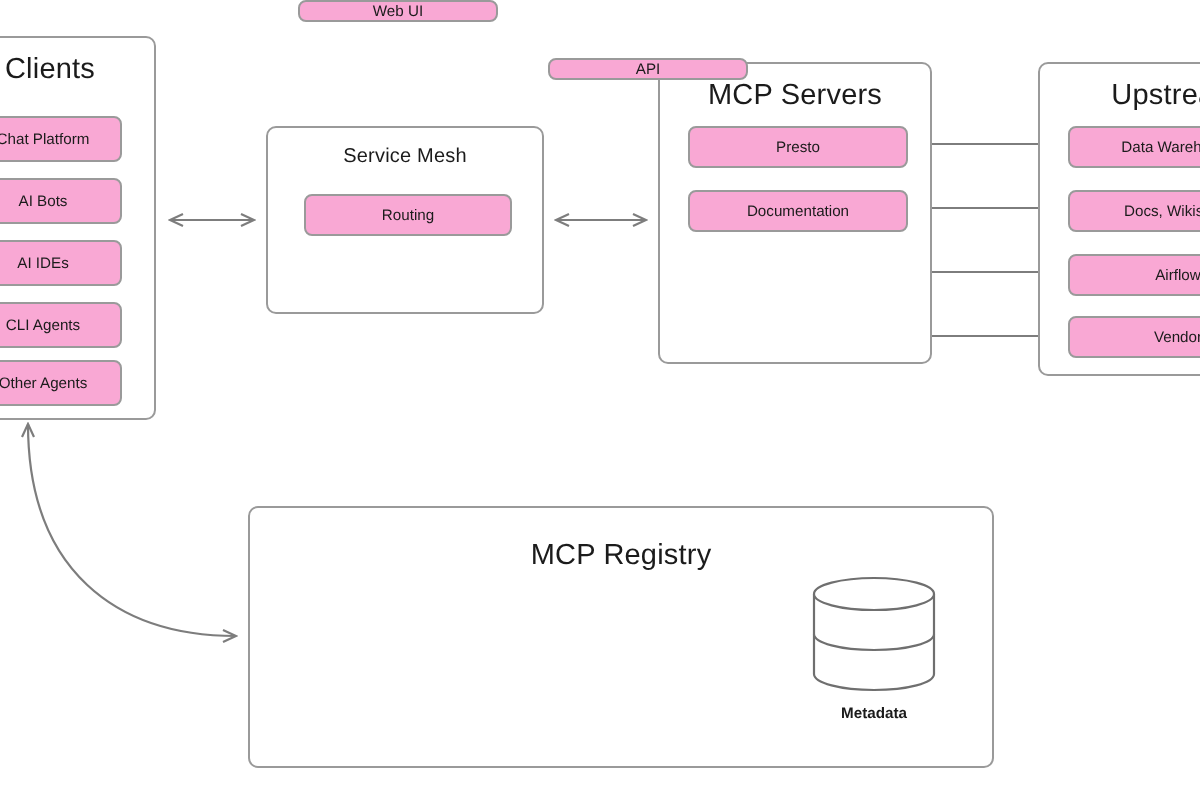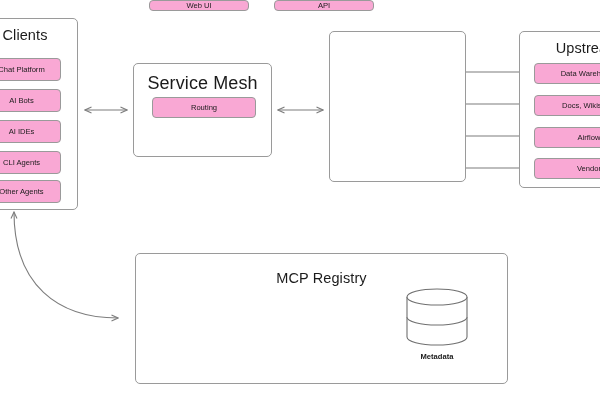--- a/index.html
+++ b/index.html
@@ -53,39 +53,39 @@
     white-space: nowrap;
     overflow: hidden;
   }
   
   #clients-panel { left: -28px; top: 18px; width: 106px; height: 192px; }
   #clients-panel .panel-title { top: 8px; }
   #clients-panel .node { left: 9px; width: 79px; height: 23px; }
 
   
   #mesh-panel { left: 133px; top: 63px; width: 139px; height: 94px; }
-  #mesh-panel .panel-title { top: 9px; font-size: 18px; }
+  #mesh-panel .panel-title { top: 9px; font-size: 10px; }
   #mesh-panel .node { left: 18px; width: 104px; height: 21px; }
 
   
   #servers-panel { left: 329px; top: 31px; width: 137px; height: 151px; }
   #servers-panel .panel-title { top: 8px; }
   #servers-panel .node { left: 14px; width: 110px; height: 21px; }
 
   
   #upstream-panel { left: 519px; top: 31px; width: 137px; height: 157px; }
   #upstream-panel .panel-title { top: 8px; }
   #upstream-panel .node { left: 14px; width: 110px; height: 21px; }
 
   
-  #registry-panel { left: 124px; top: 253px; width: 373px; height: 131px; margin-left: 11px; }
+  #registry-panel { left: 124px; top: 253px; width: 373px; height: 131px; }
   #registry-panel .panel-title { top: 16px; }
 
   #node-webui { left: 149px; width: 100px; }
-  #node-api   { left: 274px; width: 100px; }
+  #node-api   { left: 274px; width: 100px; margin-top: 29px; }
 
   .db {
     position: absolute;
     left: 406px;
     top: 288px;
     width: 62px;
     height: 58px;
   }
   .db-label {
     position: absolute;
@@ -133,20 +133,23 @@
   <div class="node" style="top:132px">CLI Agents</div>
   <div class="node" style="top:161px">Other Agents</div>
 </div>
 
 <div class="panel" id="mesh-panel">
   <div class="panel-title">Service Mesh</div>
   <div class="node" style="top:33px">Routing</div>
 </div>
 
 <div class="panel" id="servers-panel">
+  <div class="panel-title">MCP Servers</div>
+  <div class="node" style="top:31px">Presto</div>
+  <div class="node" style="top:63px">Documentation</div>
 </div>
 
 <div class="panel" id="upstream-panel">
   <div class="panel-title">Upstream</div>
   <div class="node" style="top:31px">Data Warehouse</div>
   <div class="node" style="top:63px">Docs, Wikis, etc</div>
   <div class="node" style="top:95px">Airflow</div>
   <div class="node" style="top:126px">Vendor</div>
 </div>
 

